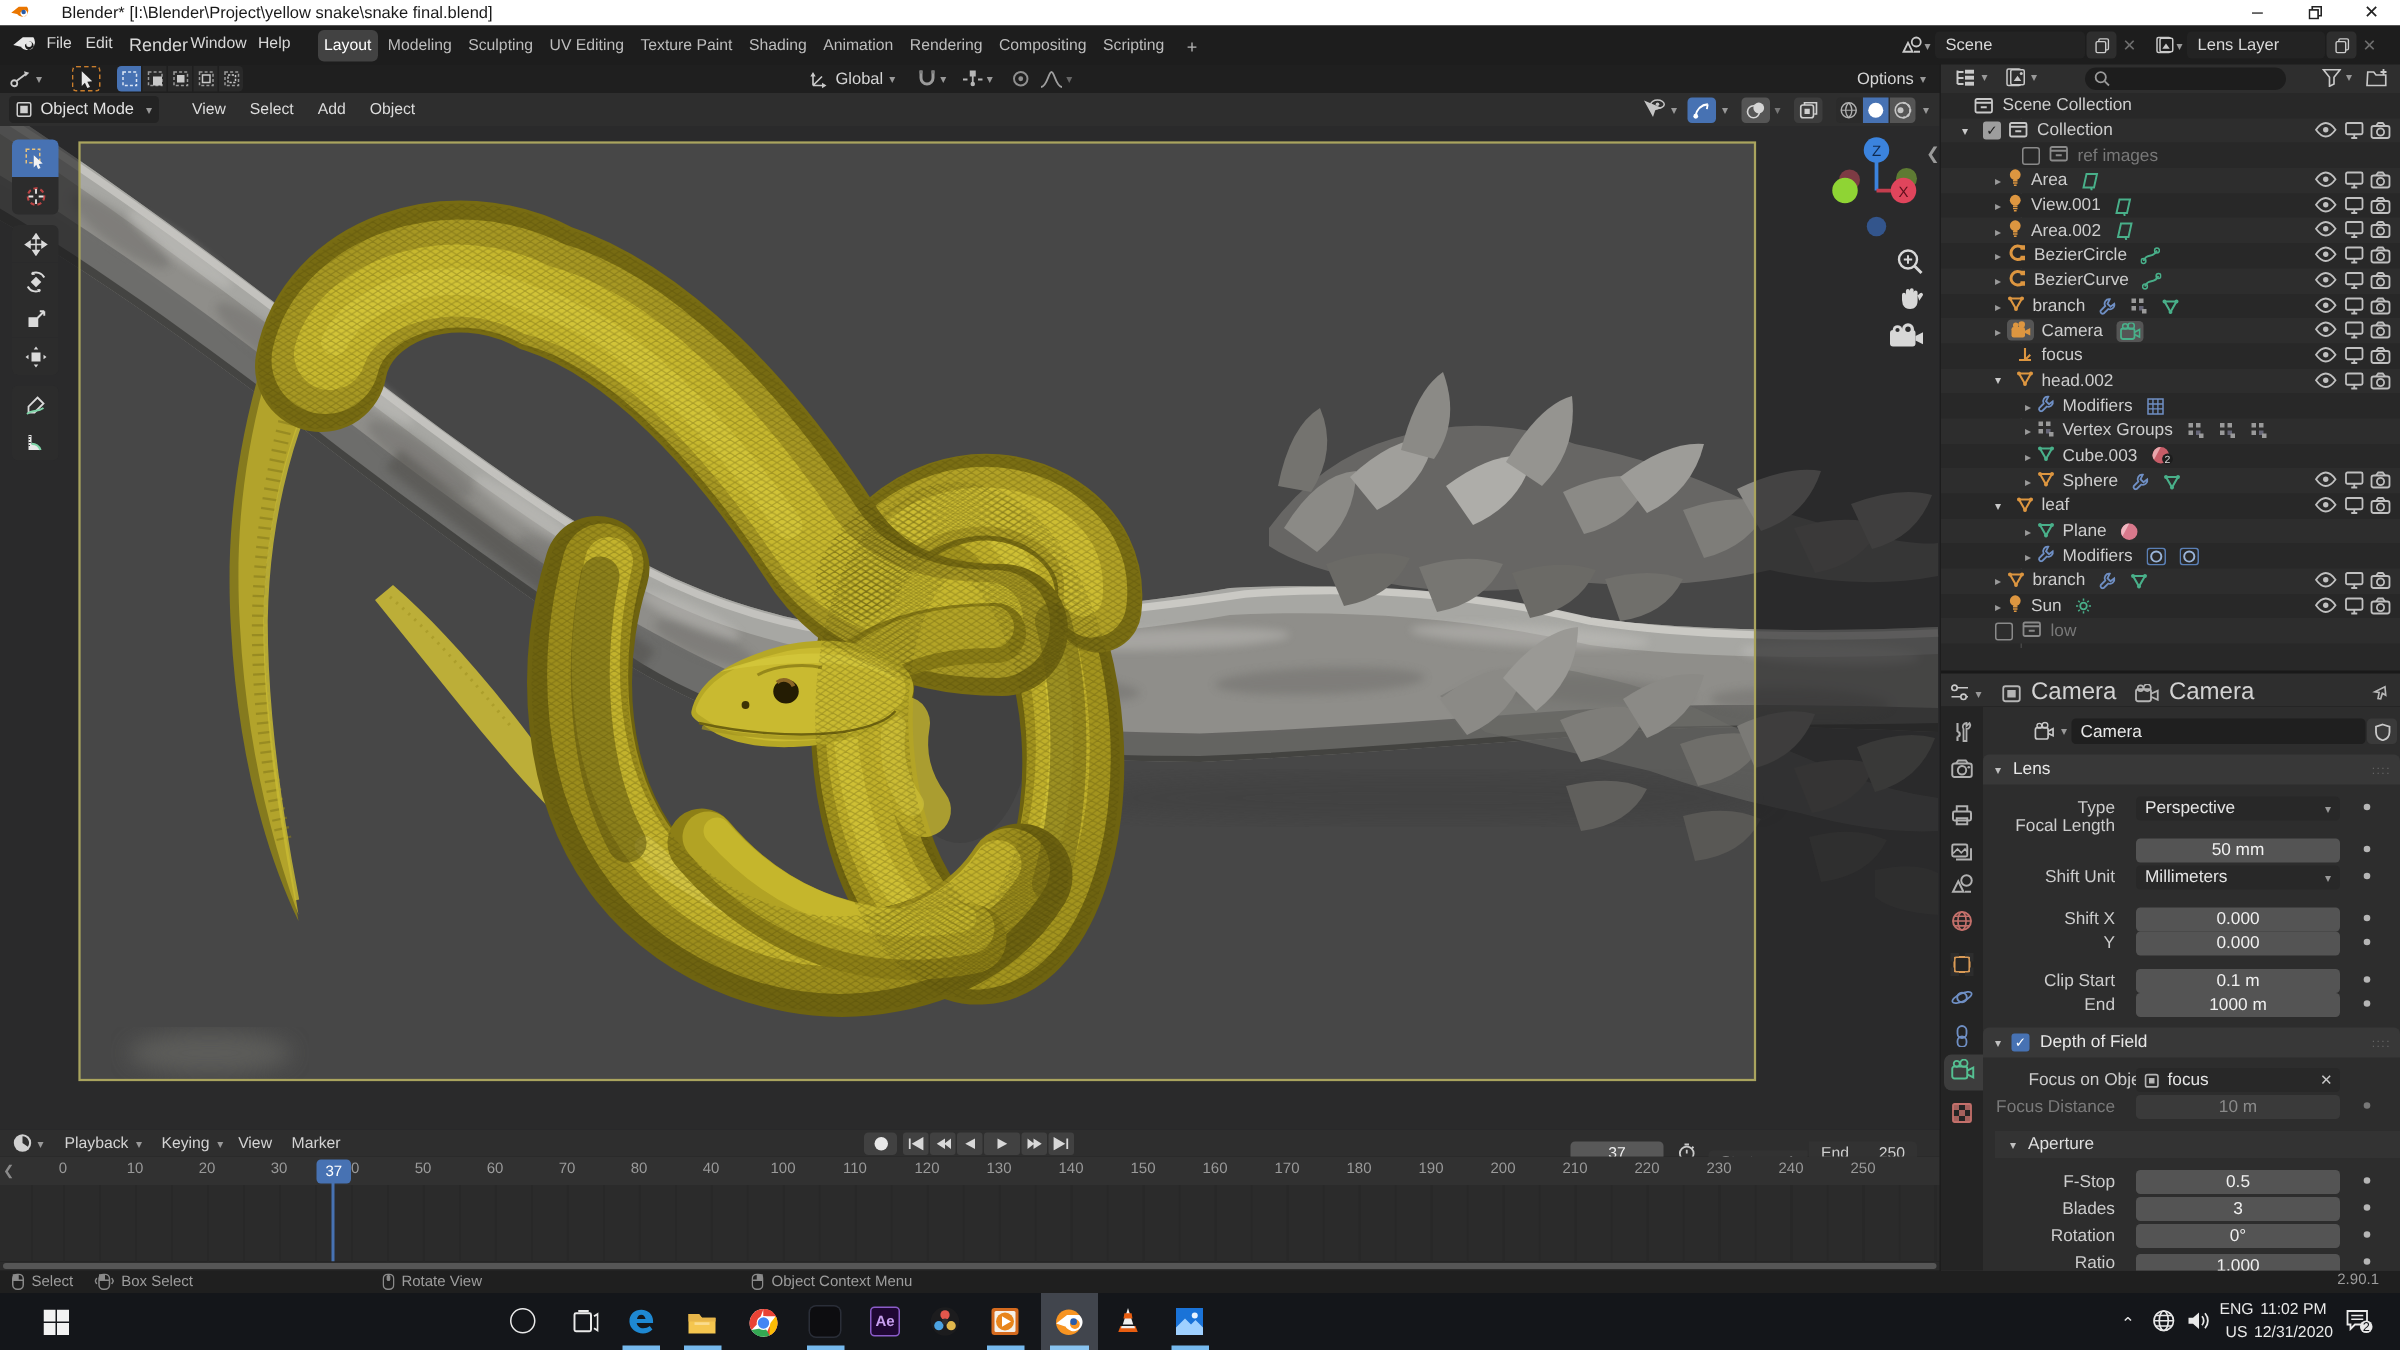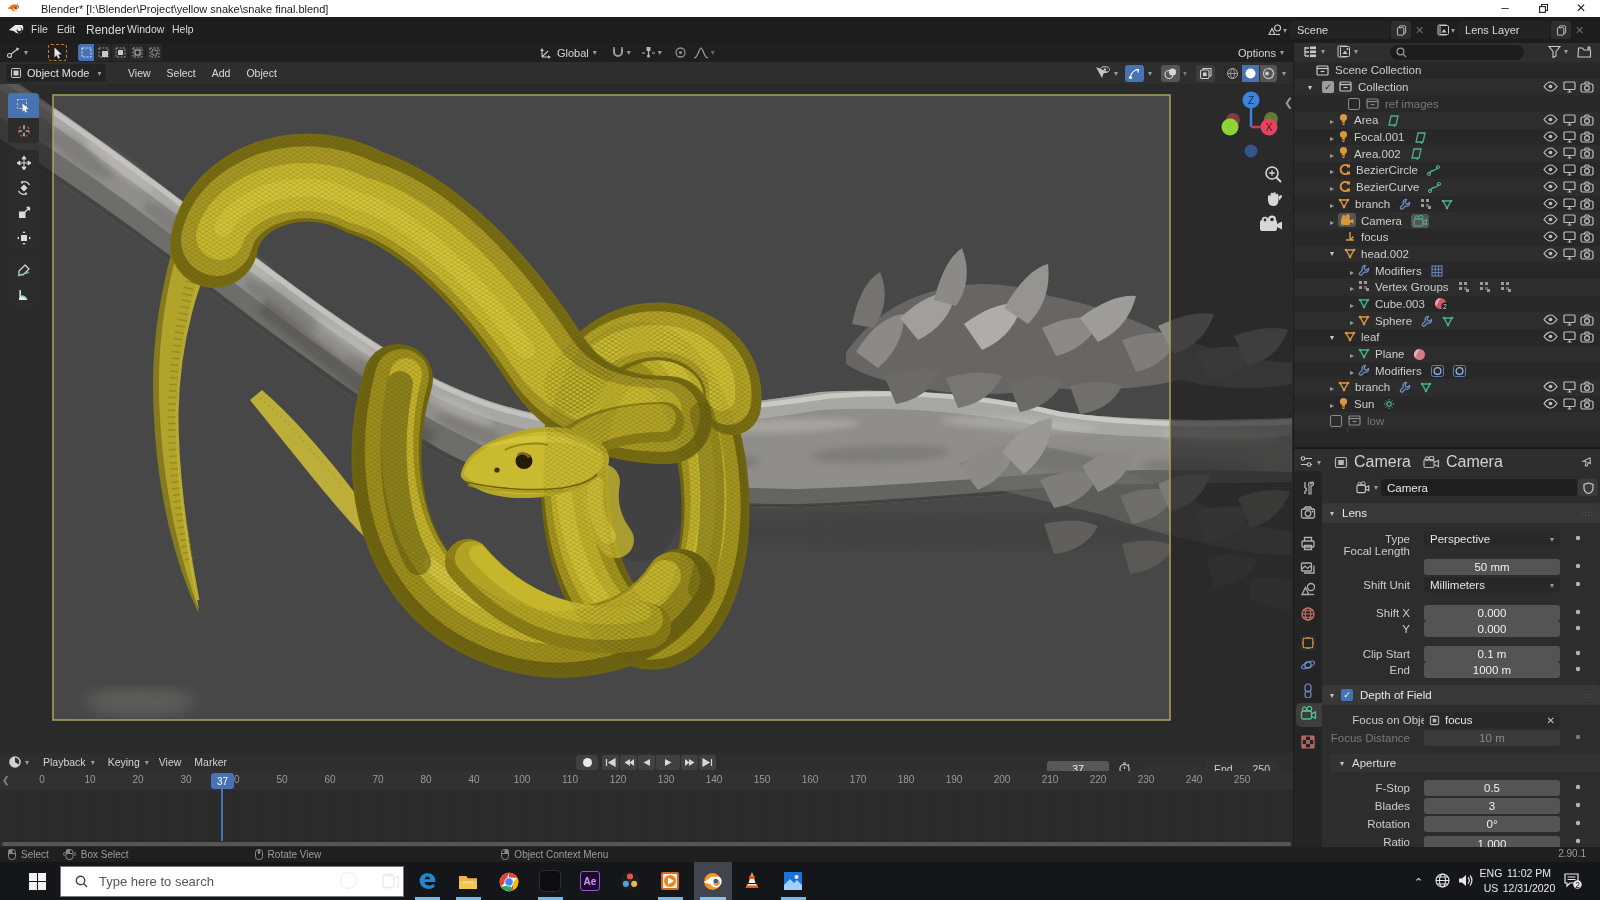--- a/index.html
+++ b/index.html
@@ -79,20 +79,33 @@
   <div class="abs" id="topbar">
     <svg width="17" height="14" style="margin-left:8px" viewBox="0 0 26 22">
       <path d="M1 11 L11 3 L22 3 A8 8 0 1 1 9 13 L14 9 A4.5 4.5 0 1 0 18 7 L10 13 Z" fill="#e8e8e8"></path>
       <circle cx="17.5" cy="10" r="3" fill="#e8e8e8"></circle>
     </svg>
     <span class="abs" style="left:31px;top:6px;font-size:10.5px;">File</span>
     <span class="abs" style="left:57px;top:6px;font-size:10.5px;">Edit</span>
     <span class="abs" style="left:86px;top:6px;font-size:12px;">Render</span>
     <span class="abs" style="left:127px;top:6px;font-size:10.5px;">Window</span>
     <span class="abs" style="left:172px;top:6px;font-size:10.5px;">Help</span>
+    <div class="abs row" style="left:212px;top:3px;height:21px;">
+      <span class="tab active">Layout</span>
+      <span class="tab">Modeling</span>
+      <span class="tab">Sculpting</span>
+      <span class="tab">UV Editing</span>
+      <span class="tab">Texture Paint</span>
+      <span class="tab">Shading</span>
+      <span class="tab">Animation</span>
+      <span class="tab">Rendering</span>
+      <span class="tab">Compositing</span>
+      <span class="tab">Scripting</span>
+      <span style="color:#b5b5b5;font-size:12px;margin-left:8px;">+</span>
+    </div>
     <div class="abs row" style="left:1267px;top:2px;height:22px;">
       <svg width="15" height="14" viewBox="0 0 15 14">
           <circle cx="10.5" cy="5" r="3" fill="none" stroke="#c9c9c9" stroke-width="1.2"></circle>
           <path d="M2 11.5 L5 5.5 L8 11.5 Z" fill="none" stroke="#c9c9c9" stroke-width="1.2"></path>
           <path d="M9 11.5 h4" stroke="#c9c9c9" stroke-width="1.2"></path>
         </svg>
         <span style="color:#999;font-size:8px;margin:0 3px 0 1px;">▾</span>
       <div style="width:100px;height:18px;background:#232323;border-radius:3px;color:#d9d9d9;font-size:11px;display:flex;align-items:center;padding-left:7px;">Scene</div>
       <div style="width:20px;height:18px;background:#2e2e2e;border-radius:3px;margin-left:1px;display:flex;align-items:center;justify-content:center;">
           <svg width="11" height="11" viewBox="0 0 12 12">
@@ -652,27 +665,20 @@
     </div>
     <div class="abs" style="right:14px;top:1px;color:#9d9d9d;">2.90.1</div>
   </div>
   <div class="abs" id="taskbar">
     <svg class="abs" style="left:29px;top:11px;" width="17" height="17" viewBox="0 0 17 17">
         <rect x="0" y="0" width="8" height="8" fill="#f2f2f2"></rect>
         <rect x="9" y="0" width="8" height="8" fill="#f2f2f2"></rect>
         <rect x="0" y="9" width="8" height="8" fill="#f2f2f2"></rect>
         <rect x="9" y="9" width="8" height="8" fill="#f2f2f2"></rect>
       </svg>
-    <div class="abs row" style="left:60px;top:4px;width:344px;height:31px;background:#ffffff;border:1px solid #777;">
-      <svg width="13" height="13" viewBox="0 0 13 13" style="margin-left:14px;">
-          <circle cx="5.5" cy="5.5" r="4.2" fill="none" stroke="#444" stroke-width="1.4"></circle>
-          <path d="M8.8 8.8 L12 12" stroke="#444" stroke-width="1.4"></path>
-        </svg>
-      <span style="color:#555;font-size:13px;margin-left:11px;">Type here to search</span>
-    </div>
     <div class="abs" style="left:340px;top:10px;width:17px;height:17px;border:1.8px solid #eaeaea;border-radius:50%;"></div>
     <svg class="abs" style="left:382px;top:11px;" width="17" height="17" viewBox="0 0 17 17">
         <rect x="1" y="2.5" width="11" height="12" rx="1" fill="none" stroke="#eaeaea" stroke-width="1.3"></rect>
         <path d="M14 4.5 L16.5 3 V14 L14 12.5" fill="none" stroke="#eaeaea" stroke-width="1.3"></path>
         <path d="M3.5 1 h7" stroke="#eaeaea" stroke-width="1.3"></path>
       </svg>
     <svg class="abs" style="left:417px;top:9px;" width="21" height="21" viewBox="0 0 24 24">
         <path d="M3 11 C3 6 7 2.5 12 2.5 C17.5 2.5 21 6.5 21 11 L21 12.5 L8.5 12.5 C9 15 11 16.5 13.5 16.5 C15.5 16.5 17 16 18.5 14.8 L20.5 17.5 C18.5 19.5 16 20.5 13.3 20.5 C8 20.5 3.5 17 3 11.8 Z M8.7 9.5 L15.3 9.5 C14.8 7.3 13.6 6.2 12 6.2 C10.3 6.2 9.2 7.3 8.7 9.5 Z" fill="#1e88d2"></path>
       </svg>
     <svg class="abs" style="left:458px;top:10px;" width="20" height="19" viewBox="0 0 20 19">
@@ -851,21 +857,21 @@
             <circle cx="7" cy="7" r="2.4" fill="none" stroke="#c0c0c0" stroke-width="1.2"></circle>
             <path d="M4 3 L5.5 1 h3 L10 3" fill="none" stroke="#c0c0c0" stroke-width="1.2"></path>
           </svg></span>
       </div>
     <div class="orow" style="background:#282828;position:relative;">
         <span style="margin-left:36px;"><span style="color:#9a9a9a;font-size:8px;width:10px;">▸</span></span>
         <span style="margin-left:4px;"><svg width="11" height="13" viewBox="0 0 11 13">
             <circle cx="5.5" cy="4.5" r="3.6" fill="#dd9640"></circle>
             <path d="M4 8.5 h3 M4 10 h3 M4.6 11.5 h1.8" stroke="#dd9640" stroke-width="1.1" fill="none"></path>
           </svg></span>
-        <span style="margin-left:5px;color:#cdcdcd">Focal.001</span>
+        <span style="margin-left:5px;color:#cdcdcd">View.001</span>
         <span style="margin-left:9px;display:inline-flex;">
           <svg width="13" height="13" viewBox="0 0 13 13">
             <path d="M4 2 L11 2 L9 11 L2 11 Z M7 11 L7.5 13" fill="none" stroke="#49b08a" stroke-width="1.3"></path>
           </svg>
         </span>
         <span style="position:absolute;right:42px;top:2px;"><svg width="15" height="11" viewBox="0 0 15 11">
             <path d="M1 5.5 C3.5 2 6 1 7.5 1 C9 1 11.5 2 14 5.5 C11.5 9 9 10 7.5 10 C6 10 3.5 9 1 5.5 Z" fill="none" stroke="#c0c0c0" stroke-width="1.2"></path>
             <circle cx="7.5" cy="5.5" r="1.8" fill="#c0c0c0"></circle>
           </svg></span>
         <span style="position:absolute;right:24px;top:2px;"><svg width="13" height="12" viewBox="0 0 13 12">

